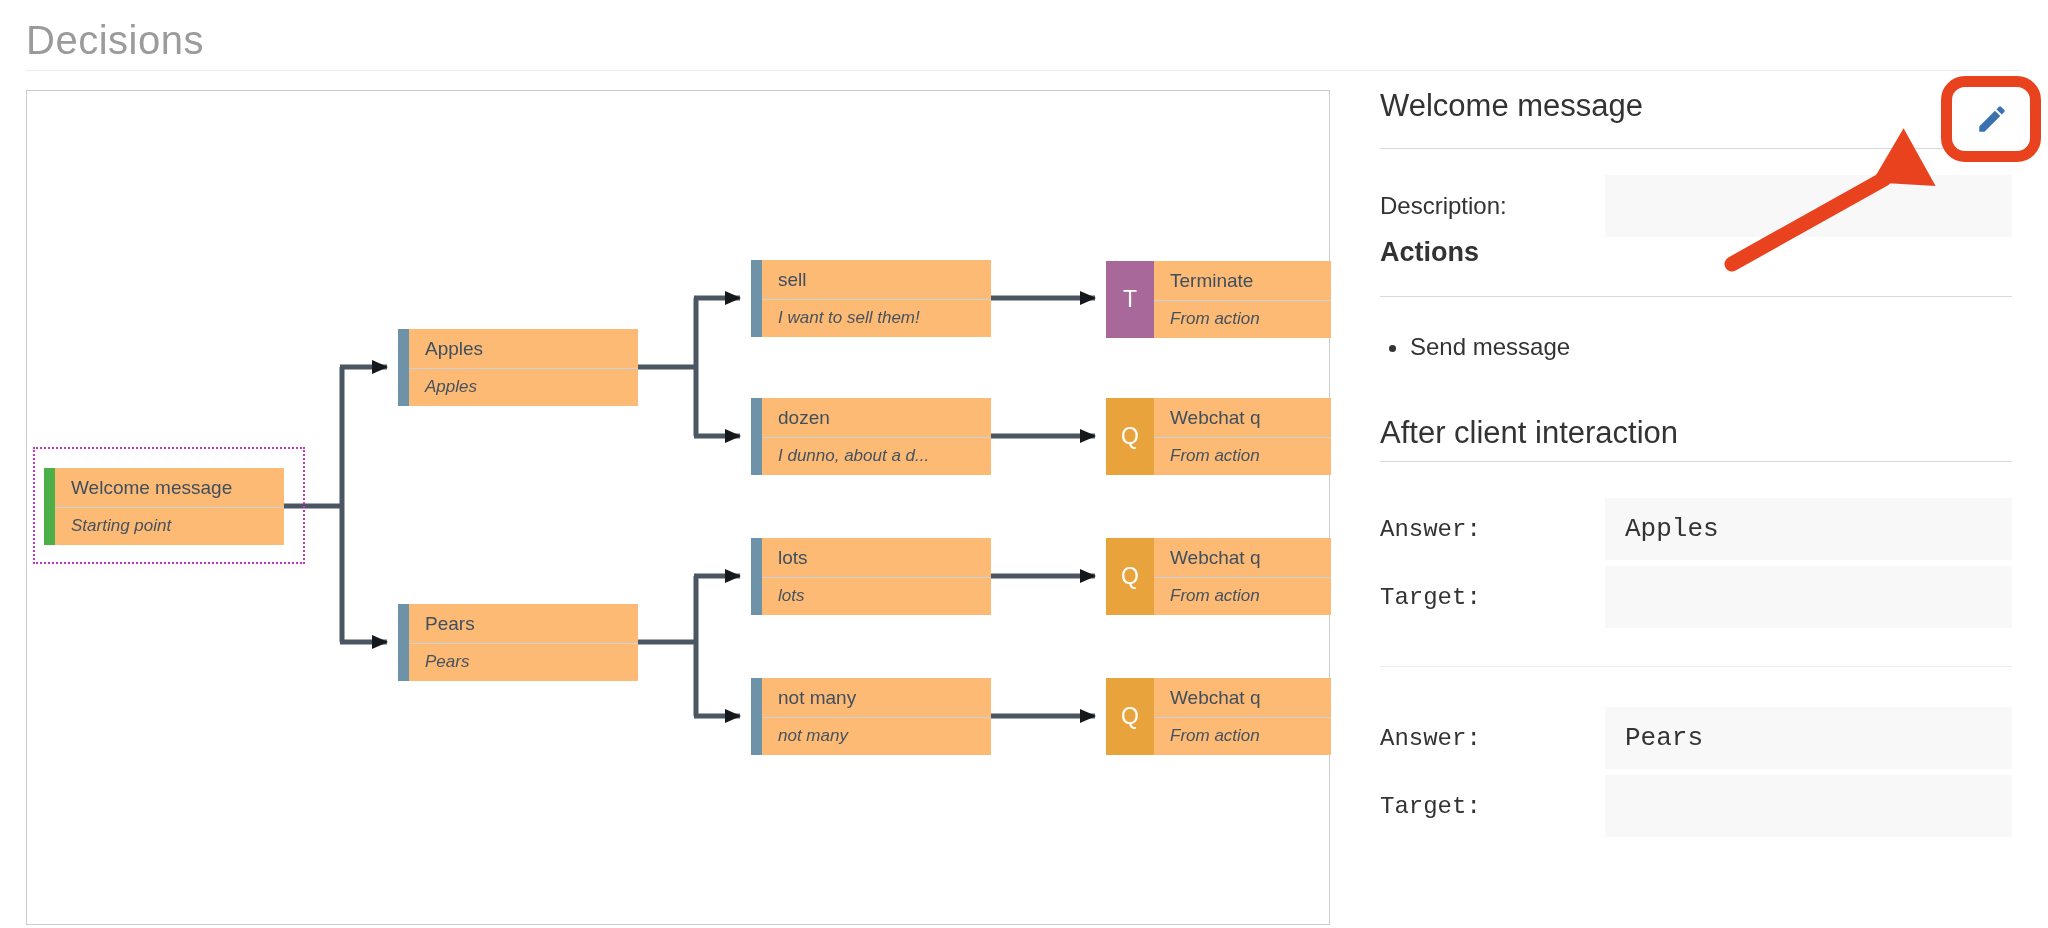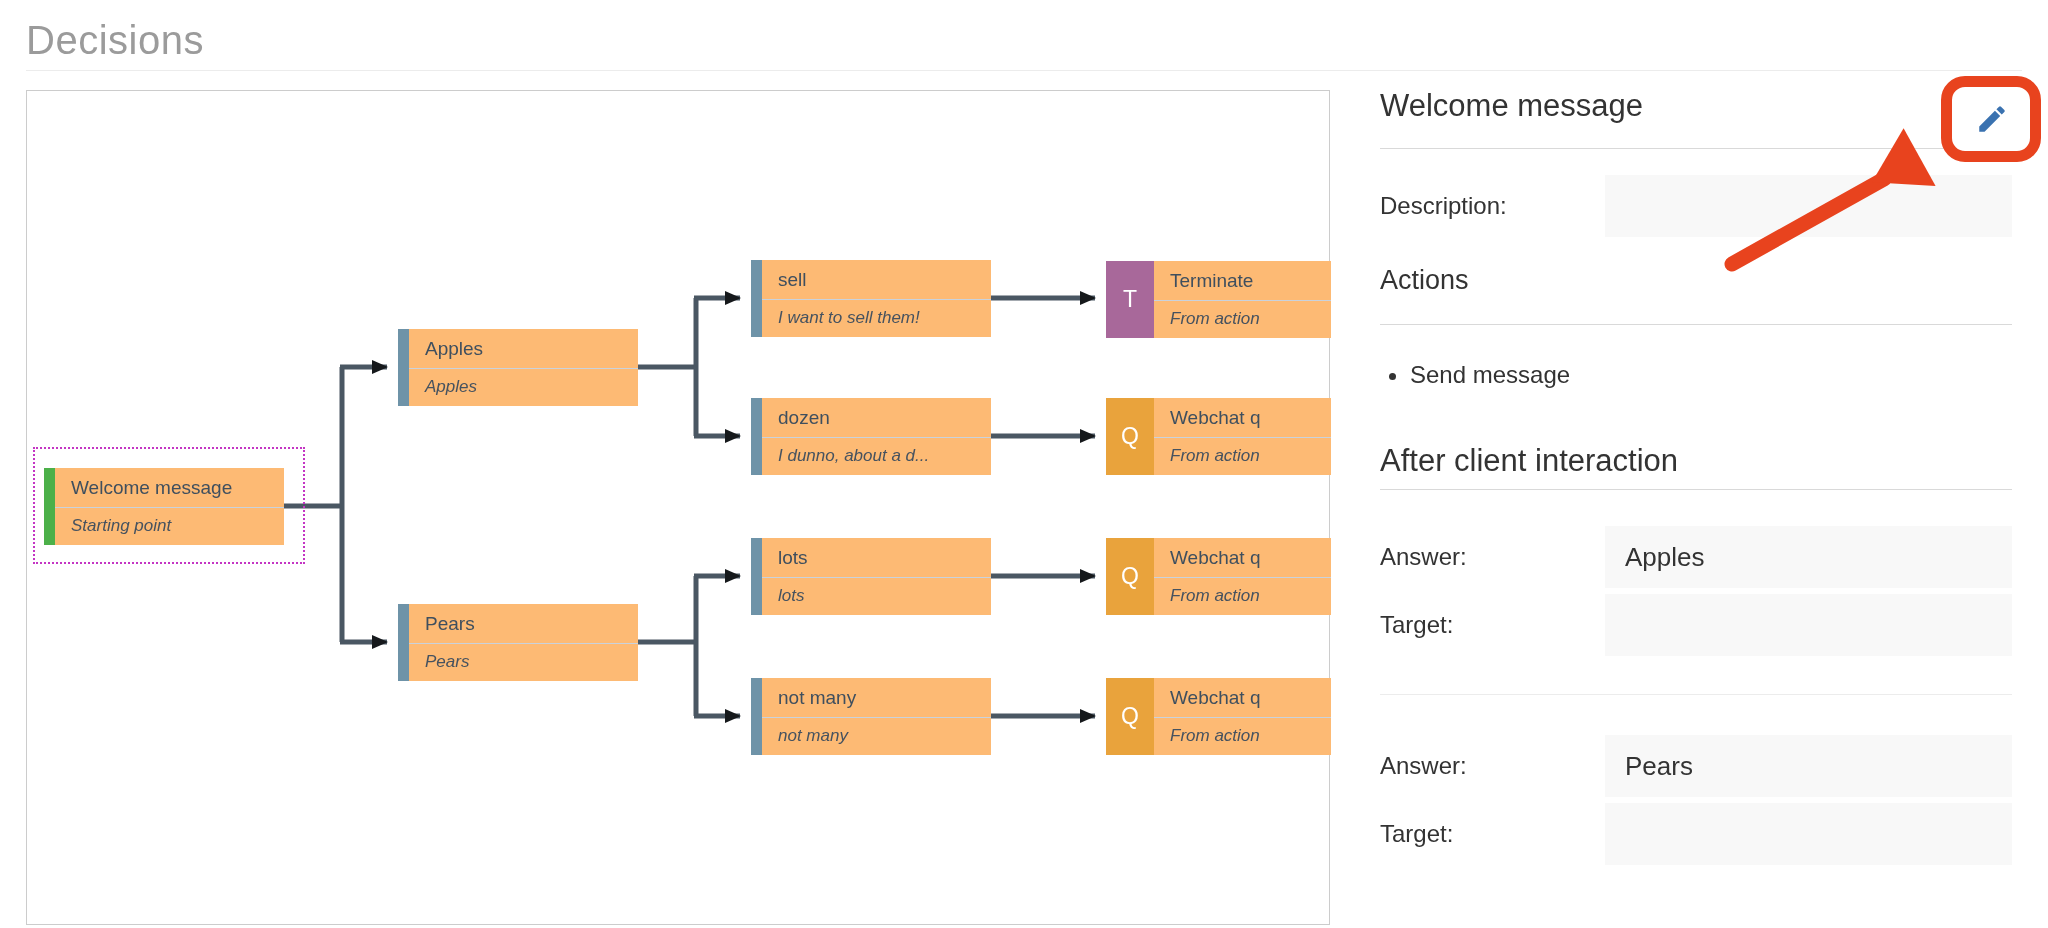--- a/index.html
+++ b/index.html
@@ -83,31 +83,31 @@
     align-items: center;
   }
   .row .label { font-size: 24px; }
   .field {
     height: 62px; background: #f8f8f8;
     display: flex; align-items: center;
     font-size: 26px; padding-left: 20px;
   }
   .desc-row { margin-top: 26px; }
   .actions-heading {
-    font-size: 27px; font-weight: 400; margin-top: 28px;
+    font-size: 27px; font-weight: 700; 
     padding-bottom: 28px; border-bottom: 1px solid #d9d9d9;
   }
   .actions-list { margin: 36px 0 0 30px; font-size: 24px; }
   .actions-list li { margin-bottom: 8px; }
   .after-heading {
     font-size: 31px; font-weight: 400; margin-top: 54px;
     padding-bottom: 10px; border-bottom: 1px solid #d9d9d9;
   }
   .interaction-group { margin-top: 36px; }
-  .interaction-group .row { margin-bottom: 6px; }
+  .interaction-group .row { margin-bottom: 6px; font-family: Liberation Mono, monospace; }
   .group-divider { border: none; border-top: 1px solid #ececec; margin-top: 38px; }
   .interaction-group.second { margin-top: 40px; }
 
   
   .edit-button {
     position: absolute; left: 1955px; top: 90px;
     width: 74px; height: 60px;
     display: flex; align-items: center; justify-content: center;
     background: #ffffff; border: none; cursor: pointer;
   }

